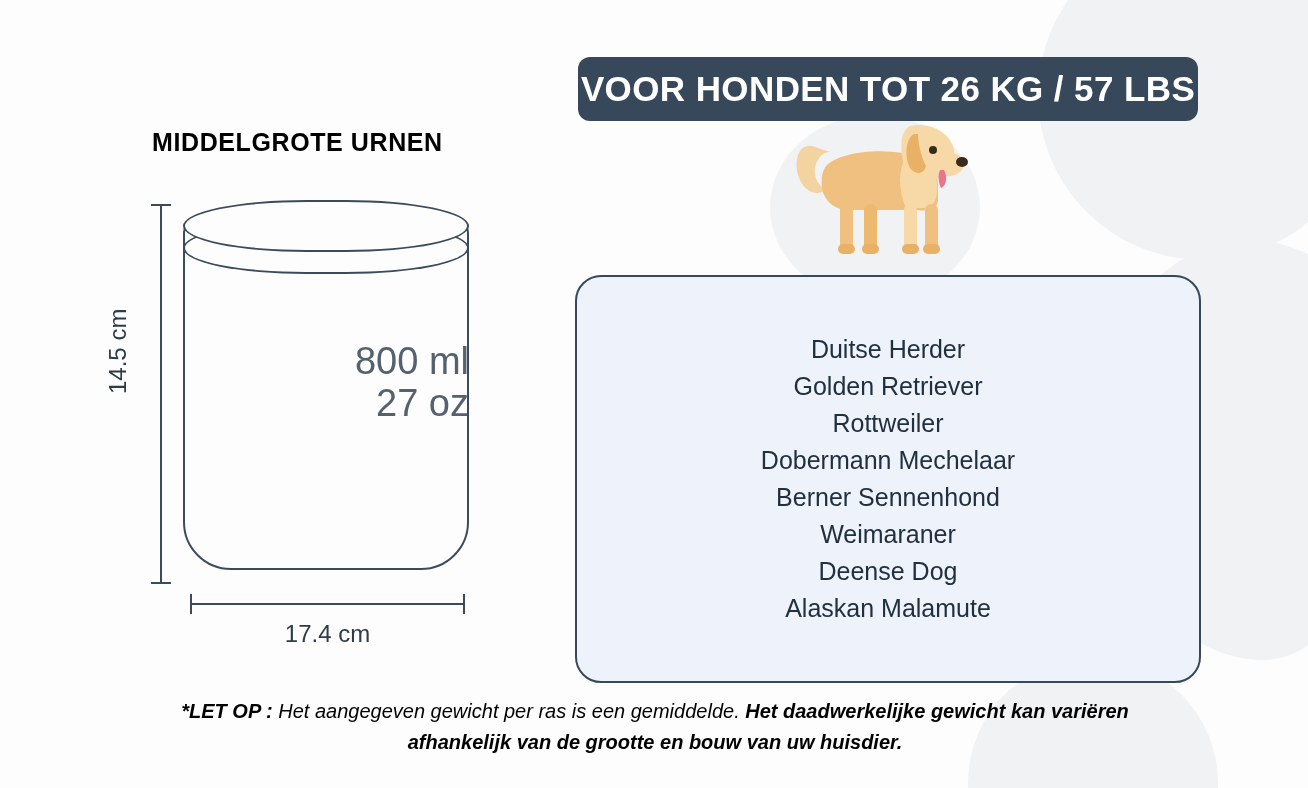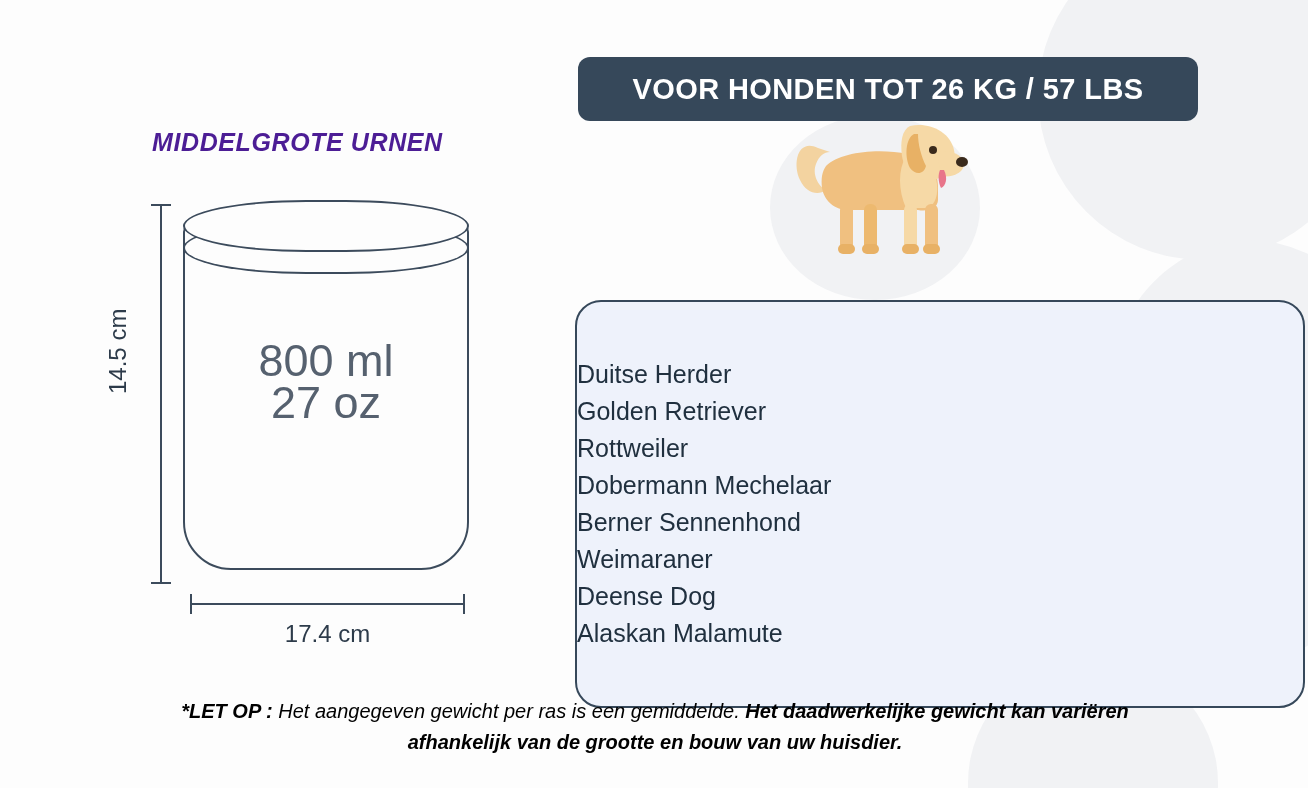--- a/index.html
+++ b/index.html
@@ -69,22 +69,21 @@
     height: 700px;
     z-index: 2;
   }
   .urn-title {
     position: absolute;
     left: 152px;
     top: 128px;
     font-size: 25px;
     font-weight: bold;
     letter-spacing: 0.6px;
-    color: #4c1d95;
-    font-style: italic;
+    color: #000000;
   }
 
   
   .urn {
     position: absolute;
     left: 183px;
     top: 200px;
     width: 288px;
     height: 372px;
   }
@@ -120,22 +119,22 @@
     border-radius: 50% / 58%;
     box-sizing: border-box;
     border-top-color: transparent;
     background: transparent;
   }
   .urn-volume {
     position: absolute;
     left: 0;
     top: 140px;
     width: 286px;
-    text-align: center;
-    font-size: 45px;
+    text-align: right;
+    font-size: 38px;
     line-height: 42px;
     color: #56616f;
     font-weight: normal;
   }
 
   
   .dim-v {
     position: absolute;
     left: 160px;
     top: 204px;
@@ -204,50 +203,49 @@
     height: 64px;
     background: #36485a;
     border-radius: 12px;
     display: flex;
     align-items: center;
     justify-content: center;
     z-index: 3;
   }
   .banner-text {
     color: #ffffff;
-    font-size: 29px;
+    font-size: 35px;
     font-weight: bold;
     letter-spacing: 0.4px;
   }
 
   .dog {
     position: absolute;
     left: 778px;
     top: 108px;
     width: 200px;
     height: 160px;
     z-index: 2;
   }
 
   .breed-box {
     position: absolute;
     left: 575px;
     top: 275px;
-    width: 730px;
+    width: 626px;
     height: 408px;
     background: #eef2fb;
     border: 2px solid #36485a;
     border-radius: 26px;
     box-sizing: border-box;
     z-index: 2;
     display: flex;
     flex-direction: column;
-    align-items: flex-start;
+    align-items: center;
     justify-content: center;
-    margin-top: 25px;
   }
   .breed-item {
     font-size: 25px;
     line-height: 37px;
     color: #20303f;
     text-align: center;
     white-space: nowrap;
   }
 
   .footnote {

